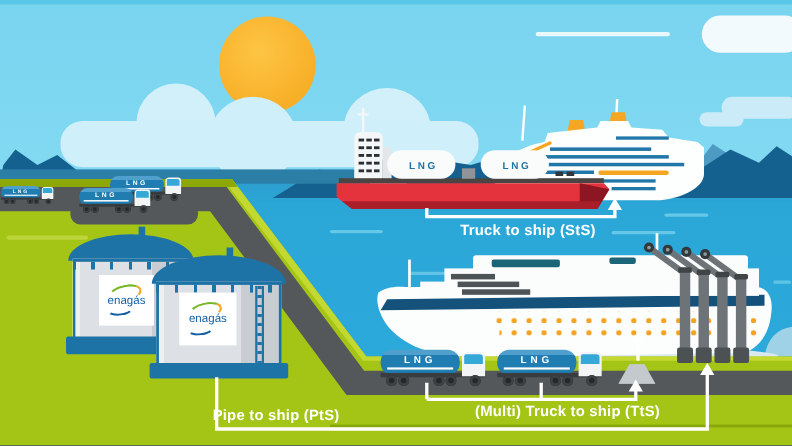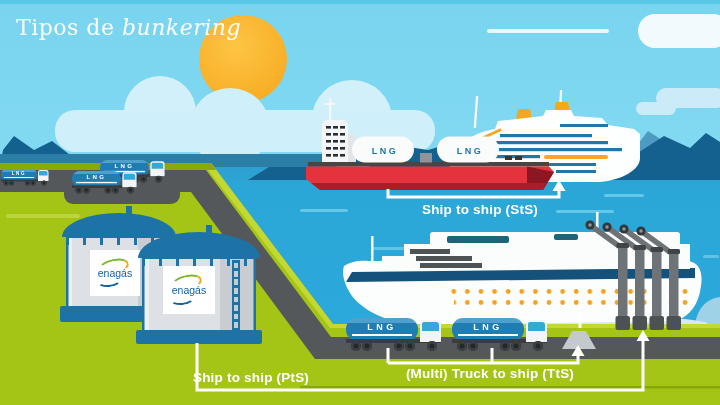--- a/index.html
+++ b/index.html
@@ -364,21 +364,18 @@
       <path d="M580,328 L580,310"></path>
     </g>
     <g fill="#FFFFFF">
       <path d="M559,180 L552.5,191 L565.5,191 Z"></path>
       <path d="M643,330 L636.5,341 L649.5,341 Z"></path>
       <path d="M578,345 L571.5,356 L584.5,356 Z"></path>
       <path d="M580,301 L573.5,312 L586.5,312 Z"></path>
     </g>
   </svg>
 
-  <div class="abs lbl" style="left:370px;top:202px;">Ship to ship (StS)</div>
-  <div class="abs lbl" style="left:141px;top:370px;">Ship to ship (PtS)</div>
-  <div class="abs lbl" style="left:380px;top:366px;">(Multi) Truck to ship (TtS)</div>
-
-  <div class="abs title">
-    <span>Tipos de </span><i>bunkering</i>
-  </div>
+  <div class="abs lbl" style="left:370px;top:202px;">Truck to ship (StS)</div>
+  <div class="abs lbl" style="left:141px;top:370px;">Pipe to ship (PtS)</div>
+  <div class="abs lbl" style="left:380px;top:366px;text-align:right;">(Multi) Truck to ship (TtS)</div>
+
 
 </div>
 
 </body></html>

